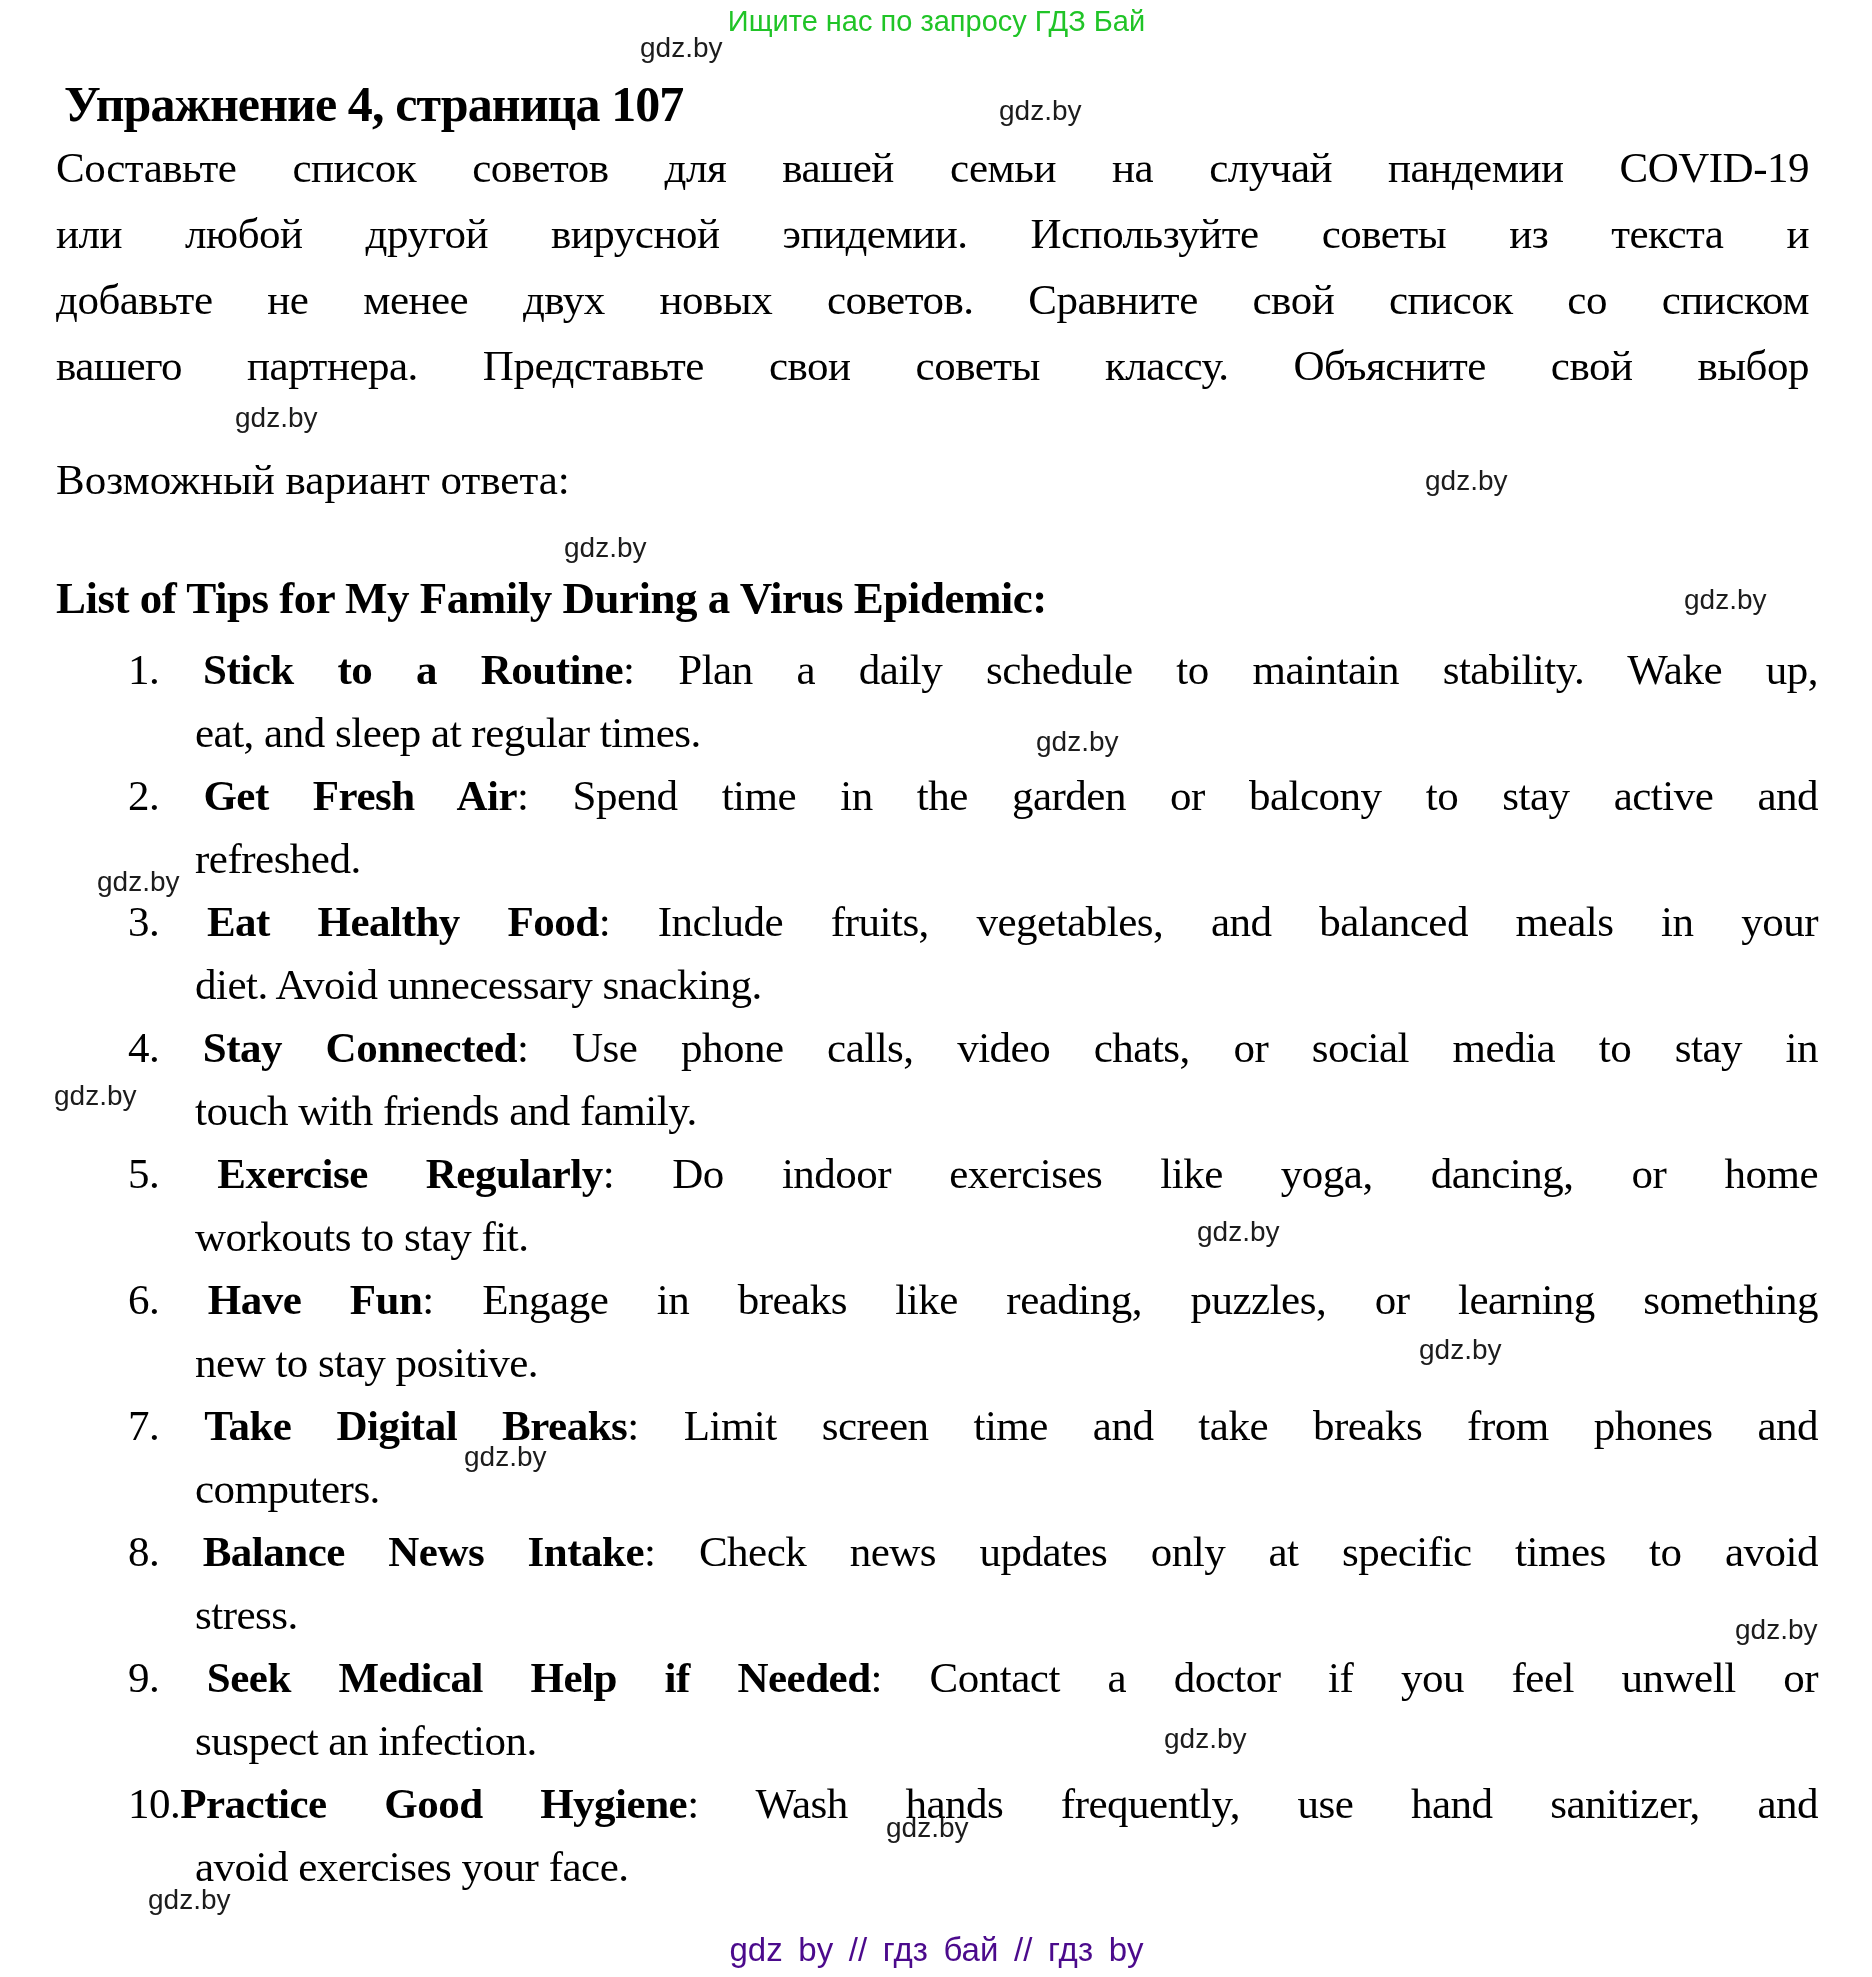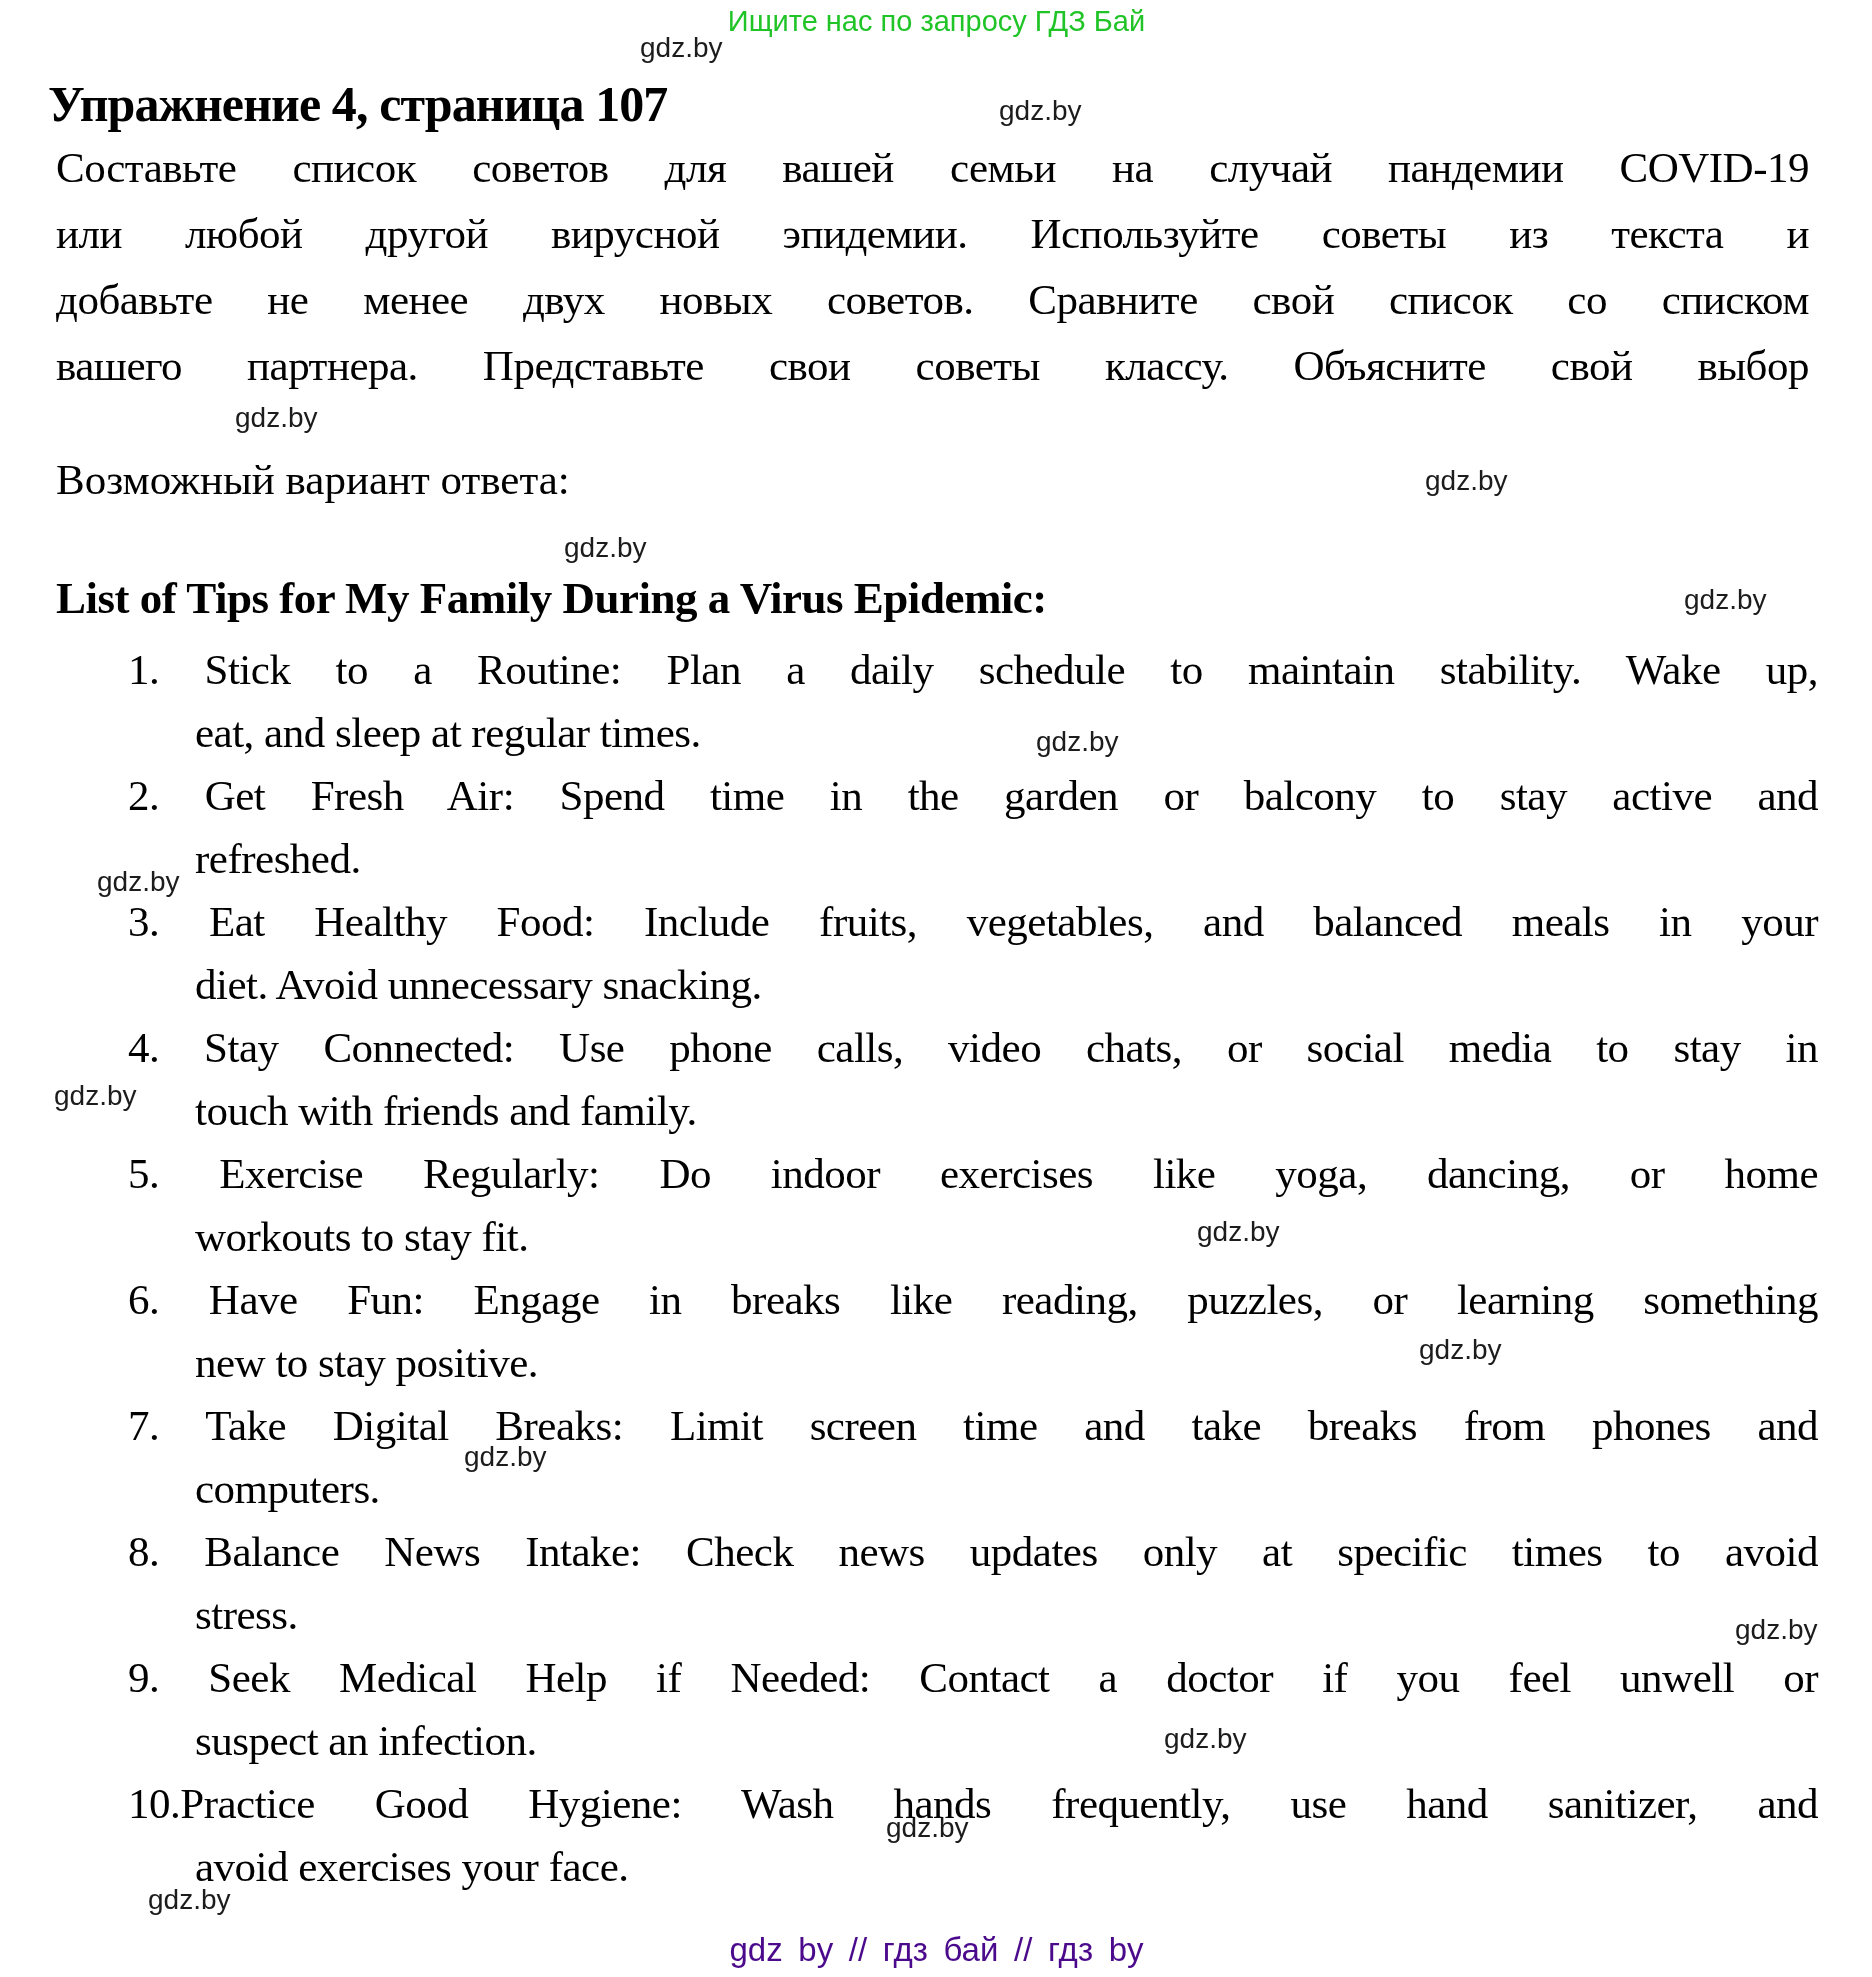--- a/index.html
+++ b/index.html
@@ -2,33 +2,33 @@
 <html style="font-size:15px"><head>
 <meta charset="utf-8">
 <style>
   html,body{margin:0;padding:0;background:#ffffff;}
   .page{position:relative;width:1873px;height:1978px;background:#ffffff;overflow:hidden;
         font-family:"Liberation Serif","DejaVu Serif",serif;color:#000;border-radius:6px;}
   .banner{position:absolute;top:4.6px;left:0;width:100%;text-align:center;
           font-family:"Liberation Sans","DejaVu Sans",sans-serif;font-size:29px;white-space:nowrap;}
   .wm{position:absolute;font-family:"Liberation Sans","DejaVu Sans",sans-serif;
       font-size:28px;color:#1c1c1c;white-space:nowrap;}
-  .title{position:absolute;left:48px;top:76px;font-size:50px;line-height:56px;
+  .title{position:absolute;left:64px;top:76px;font-size:50px;line-height:56px;
          font-weight:bold;letter-spacing:-0.9px;white-space:nowrap;}
   .task{position:absolute;left:56px;top:135px;width:1753px;font-size:43px;line-height:66px;
         letter-spacing:-0.5px;}
   .jline{text-align:justify;text-align-last:justify;}
   .intro{position:absolute;left:56px;top:456px;font-size:43px;line-height:48px;white-space:nowrap;}
   .list-title{position:absolute;left:56px;top:573px;font-size:45px;line-height:50px;
               font-weight:bold;letter-spacing:-0.5px;white-space:nowrap;}
   .tips{position:absolute;left:56px;top:638px;width:1762px;font-size:43px;line-height:63px;
         letter-spacing:-0.5px;}
   .tips .l1{padding-left:139px;text-indent:-67px;text-align:justify;text-align-last:justify;}
   .tips .l2{padding-left:139px;}
-  .tips b{font-weight:normal;}
+  .tips b{font-weight:bold;}
   .footer{position:absolute;left:0;top:1931px;width:100%;text-align:center;
           font-family:"Liberation Sans","DejaVu Sans",sans-serif;font-size:33px;
           word-spacing:6.5px;white-space:nowrap;}
 </style>
 </head>
 <body>
 
 <div class="page">
 
   <div class="banner" style="color: rgb(32, 196, 39);">Ищите нас по запросу ГДЗ Бай</div>

